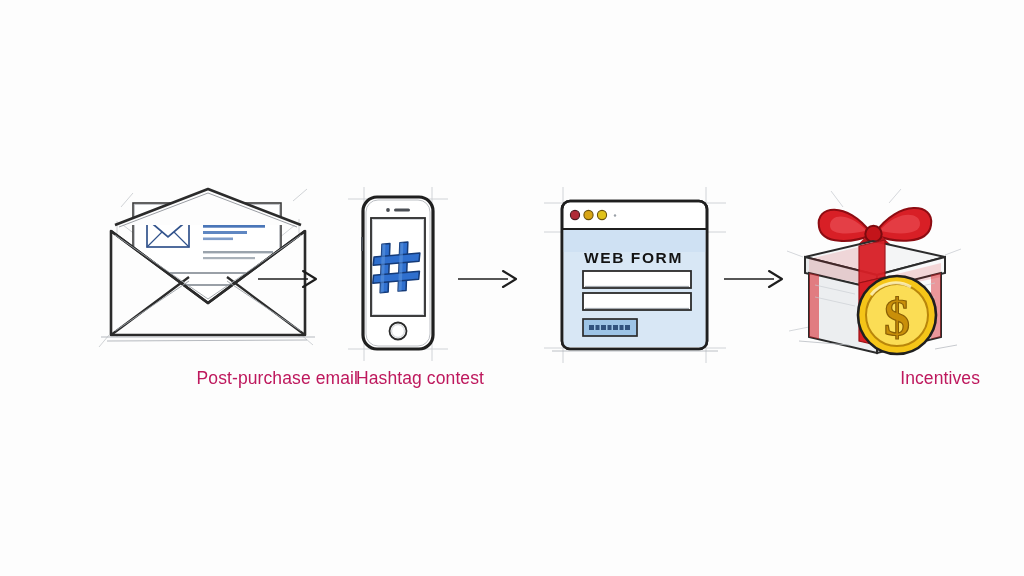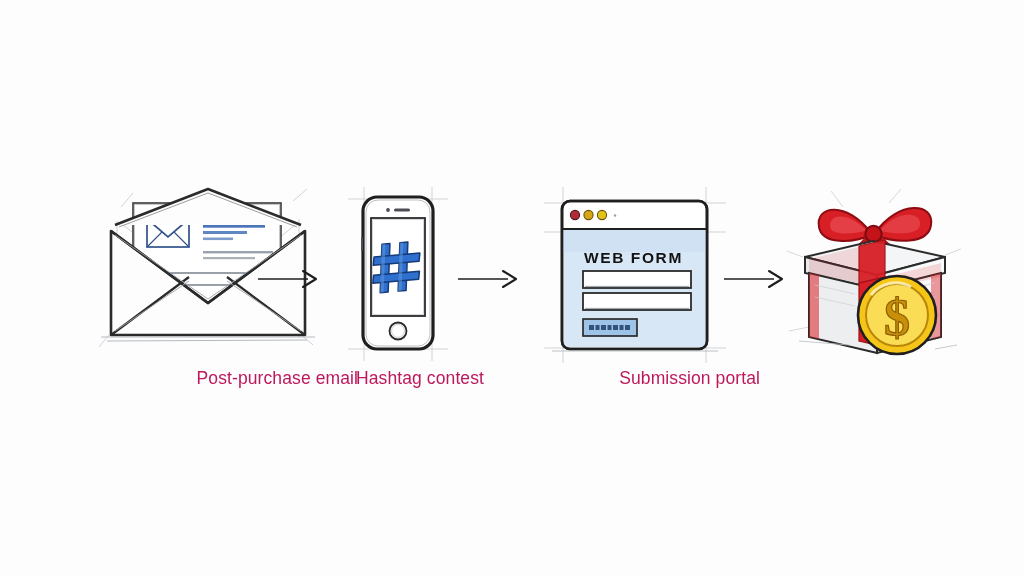--- a/index.html
+++ b/index.html
@@ -233,21 +233,20 @@
               <rect x="95" y="140" width="5" height="5"></rect>
             </g>
           </g>
 
           <rect x="32" y="16" width="145" height="148" rx="8" ry="8" fill="none" stroke="#1f1f1f" stroke-width="2.6"></rect>
           <g stroke="#aeb2b8" stroke-width="0.9" opacity="0.9">
             <line x1="22" y1="166" x2="188" y2="166"></line>
           </g>
         </svg>
       </div>
-      <div class="stage-label">Submission portal</div>
     </div>
 
     <div class="arrow" id="arrow-3">
       <svg width="62" height="22" viewBox="0 0 62 22">
         <line x1="0" y1="11" x2="50" y2="11" stroke="#1e1e1e" stroke-width="1.7"></line>
         <path d="M45 3 L58 11 L45 19" fill="none" stroke="#1e1e1e" stroke-width="2.1" stroke-linecap="round" stroke-linejoin="round"></path>
       </svg>
     </div>
 
     <div class="stage" id="stage-incentives">
@@ -297,16 +296,17 @@
             <ellipse cx="112" cy="130" rx="31" ry="31" fill="#fbdd55" stroke="#b8860b" stroke-width="2"></ellipse>
             <path d="M86 110 A31 31 0 0 1 126 102" fill="none" stroke="#fff6c9" stroke-width="3" opacity="0.8"></path>
             <text x="112" y="150" text-anchor="middle" font-family="'Liberation Serif', serif" font-size="52" font-weight="bold" fill="#c98f09" stroke="#8a5f05" stroke-width="1.2">$</text>
           </g>
           <g stroke="#b6babf" stroke-width="0.9" opacity="0.85">
             <line x1="14" y1="156" x2="64" y2="160"></line>
             <line x1="150" y1="164" x2="172" y2="160"></line>
           </g>
         </svg>
       </div>
+      <div class="stage-label">Incentives</div>
     </div>
 
   </div>
 </div>
 
 </body></html>

